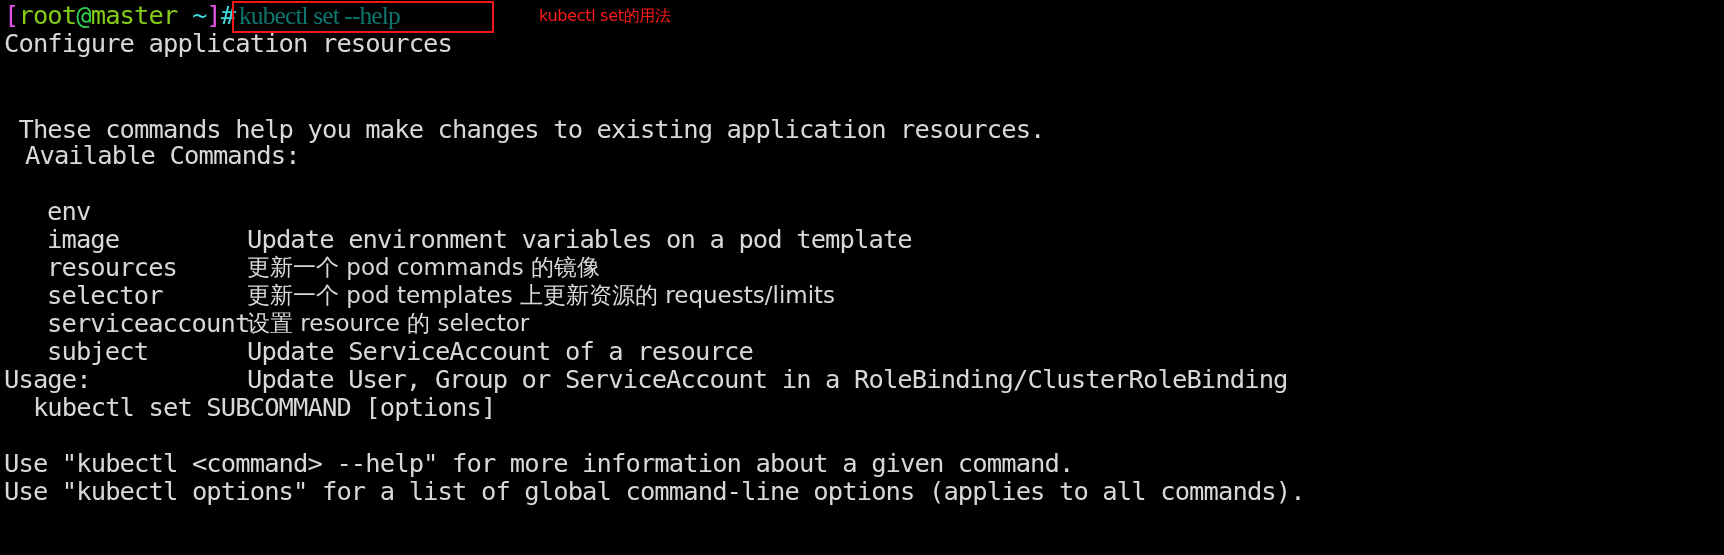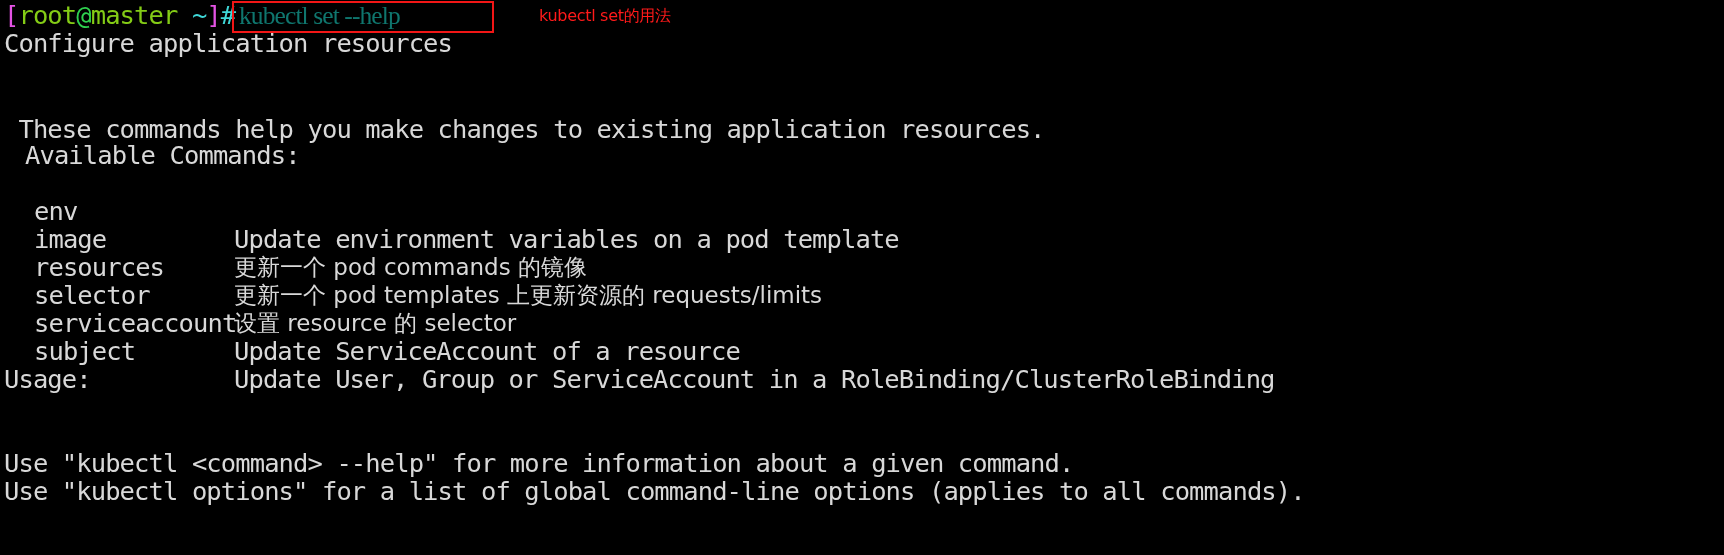--- a/index.html
+++ b/index.html
@@ -81,20 +81,21 @@
   
   .cmd-row {
     position: absolute;
     white-space: pre;
     font-family: "DejaVu Sans Mono", "Liberation Mono", monospace;
     font-size: 25.5px;
     line-height: 28px;
     letter-spacing: -0.9px;
     color: #d8d8d8;
     height: 28px;
+    margin-left: 13px;
   }
   .cmd-name { position: absolute; left: 34px; white-space: pre; }
   .cmd-desc { position: absolute; left: 234px; white-space: pre; }
   .cmd-desc-sa { position: absolute; left: 234px; white-space: pre; }
 
   .cjk {
     font-family: "DejaVu Sans", "Liberation Sans", sans-serif;
     font-size: 23px;
     letter-spacing: 0px;
   }
@@ -146,17 +147,18 @@
   <div class="cmd-row" style="top:281px;">
     <span class="cmd-name">serviceaccount</span>
     <span class="cmd-desc-sa">Update ServiceAccount of a resource</span>
   </div>
   <div class="cmd-row" style="top:309px;">
     <span class="cmd-name">subject</span>
     <span class="cmd-desc">Update User, Group or ServiceAccount in a RoleBinding/ClusterRoleBinding</span>
   </div>
 
   <div class="line" style="top:365px;">Usage:</div>
+  <div class="line" style="top:393px;">  kubectl set SUBCOMMAND [options]</div>
 
   <div class="line" style="top:449px;">Use "kubectl &lt;command&gt; --help" for more information about a given command.</div>
   <div class="line" style="top:477px;">Use "kubectl options" for a list of global command-line options (applies to all commands).</div>
 
 </div>
 
 </body></html>

